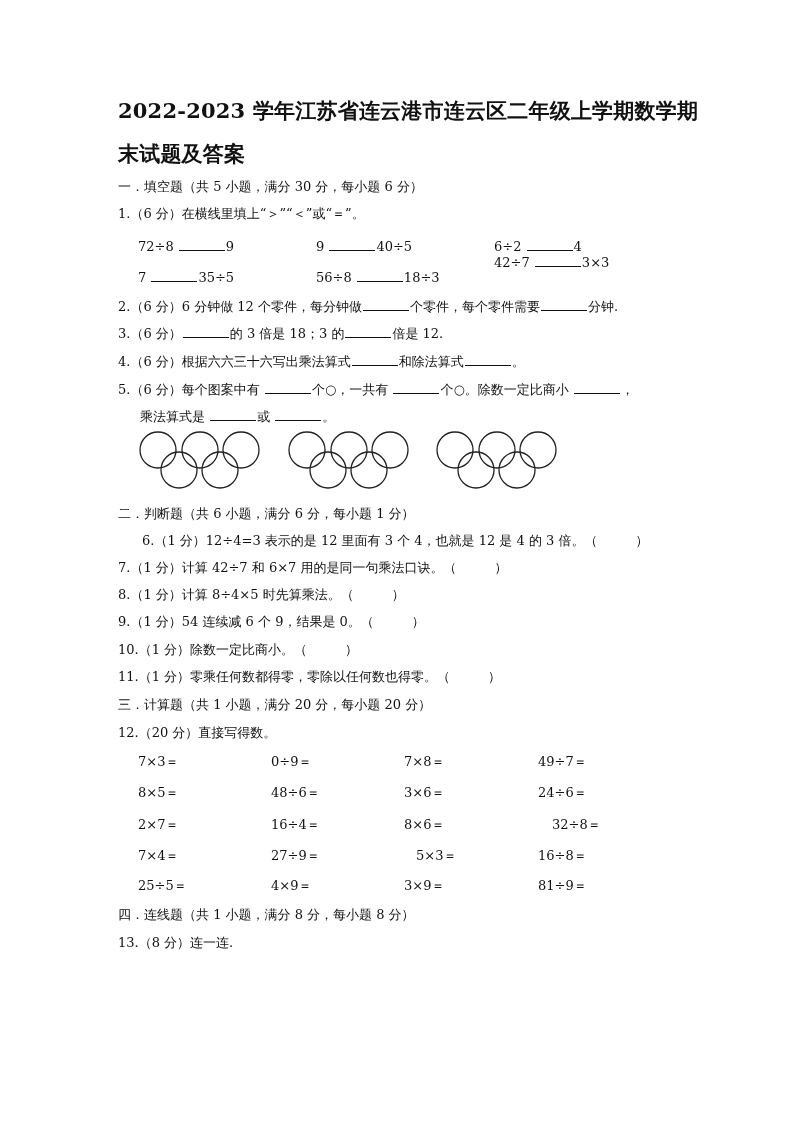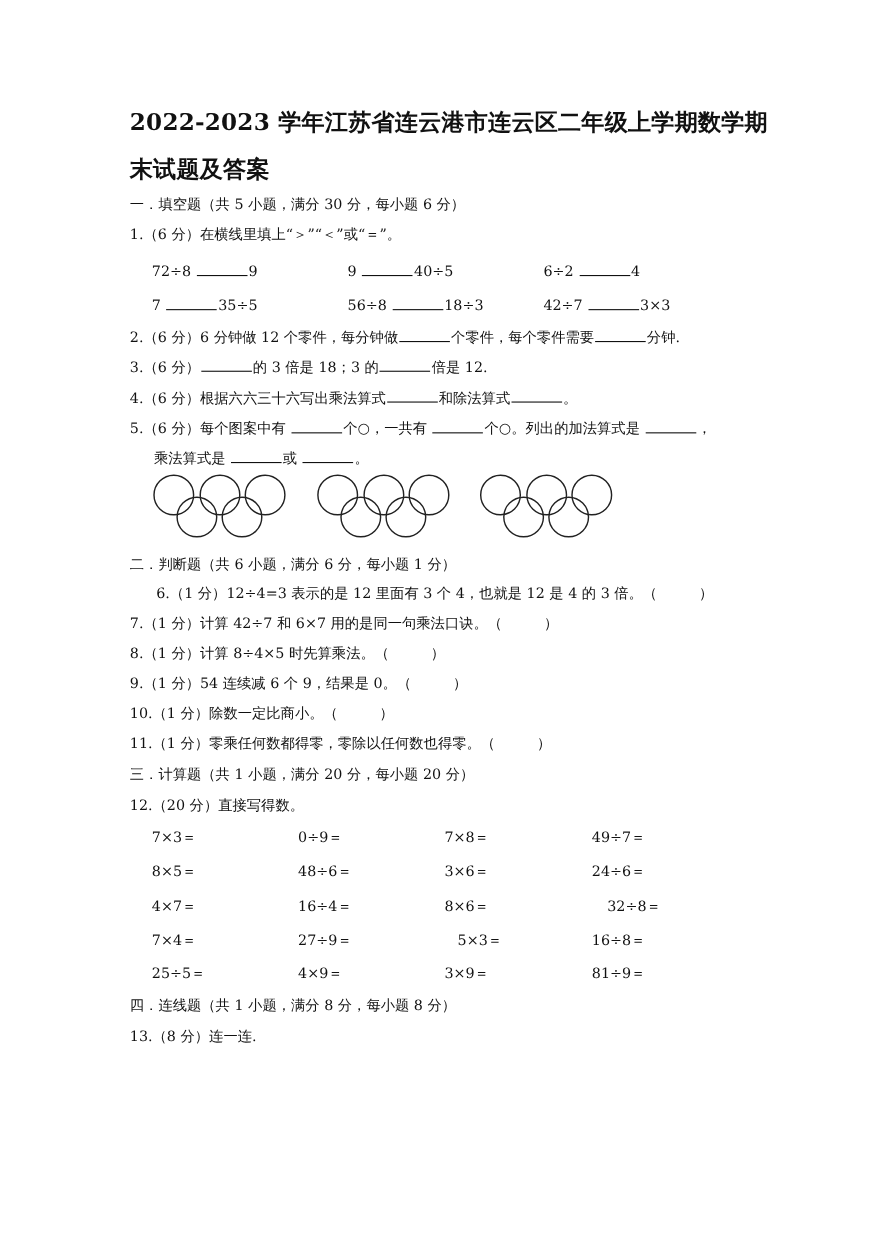--- a/index.html
+++ b/index.html
@@ -36,35 +36,35 @@
   <div class="cell" style="left:494px; top:238px;text-align:center;">
     <span>6÷2</span>&nbsp;<span class="blank w50"></span><span>4</span>
   </div>
 
   <div class="cell" style="left:138px; top:269px;">
     <span>7</span>&nbsp;<span class="blank w50"></span><span>35÷5</span>
   </div>
   <div class="cell" style="left:316px; top:269px;">
     <span>56÷8</span>&nbsp;<span class="blank w50"></span><span>18÷3</span>
   </div>
-  <div class="cell" style="left:494px; top:269px;">
+  <div class="cell" style="left:494px; top:254px;">
     <span>42÷7</span>&nbsp;<span class="blank w50"></span><span>3×3</span>
   </div>
 
   <div class="line" style="top:298px;">
     <span>2.（6 分）6 分钟做 12 个零件，每分钟做</span><span class="blank w50"></span><span>个零件，每个零件需要</span><span class="blank w50"></span><span>分钟.</span>
   </div>
   <div class="line" style="top:325px;">
     <span>3.（6 分）</span><span class="blank w50"></span><span>的 3 倍是 18；3 的</span><span class="blank w50"></span><span>倍是 12.</span>
   </div>
   <div class="line" style="top:353px;">
     <span>4.（6 分）根据六六三十六写出乘法算式</span><span class="blank w50"></span><span>和除法算式</span><span class="blank w50"></span><span>。</span>
   </div>
   <div class="line" style="top:381px;">
-    <span>5.（6 分）每个图案中有 </span><span class="blank w50"></span><span>个○，一共有 </span><span class="blank w50"></span><span>个○。列出的加法算式是 </span><span class="blank w50"></span><span>，</span>
+    <span>5.（6 分）每个图案中有 </span><span class="blank w50"></span><span>个○，一共有 </span><span class="blank w50"></span><span>个○。除数一定比商小 </span><span class="blank w50"></span><span>，</span>
   </div>
   <div class="line ind" style="top:408px;">
     <span>乘法算式是 </span><span class="blank w50"></span><span>或 </span><span class="blank w50"></span><span>。</span>
   </div>
 
   <svg class="rings" style="left:138px;" width="124" height="64">
     <g fill="none" stroke="#222" stroke-width="1.3">
       <circle cx="20" cy="20" r="18"></circle>
         <circle cx="62" cy="20" r="18"></circle>
         <circle cx="103" cy="20" r="18"></circle>
@@ -106,21 +106,21 @@
     <div class="cell" style="left:138px; top:755px;">7×3＝</div>
     <div class="cell" style="left:271px; top:755px;">0÷9＝</div>
     <div class="cell" style="left:404px; top:755px;">7×8＝</div>
     <div class="cell" style="left:538px; top:755px;">49÷7＝</div>
 
     <div class="cell" style="left:138px; top:786px;">8×5＝</div>
     <div class="cell" style="left:271px; top:786px;">48÷6＝</div>
     <div class="cell" style="left:404px; top:786px;">3×6＝</div>
     <div class="cell" style="left:538px; top:786px;">24÷6＝</div>
 
-    <div class="cell" style="left:138px; top:818px;">4×7＝</div>
+    <div class="cell" style="left:138px; top:818px;">2×7＝</div>
     <div class="cell" style="left:271px; top:818px;">16÷4＝</div>
     <div class="cell" style="left:404px; top:818px;">8×6＝</div>
     <div class="cell" style="left:552px; top:818px;">32÷8＝</div>
 
     <div class="cell" style="left:138px; top:849px;">7×4＝</div>
     <div class="cell" style="left:271px; top:849px;">27÷9＝</div>
     <div class="cell" style="left:416px; top:849px;">5×3＝</div>
     <div class="cell" style="left:538px; top:849px;">16÷8＝</div>
 
     <div class="cell" style="left:138px; top:879px;">25÷5＝</div>

